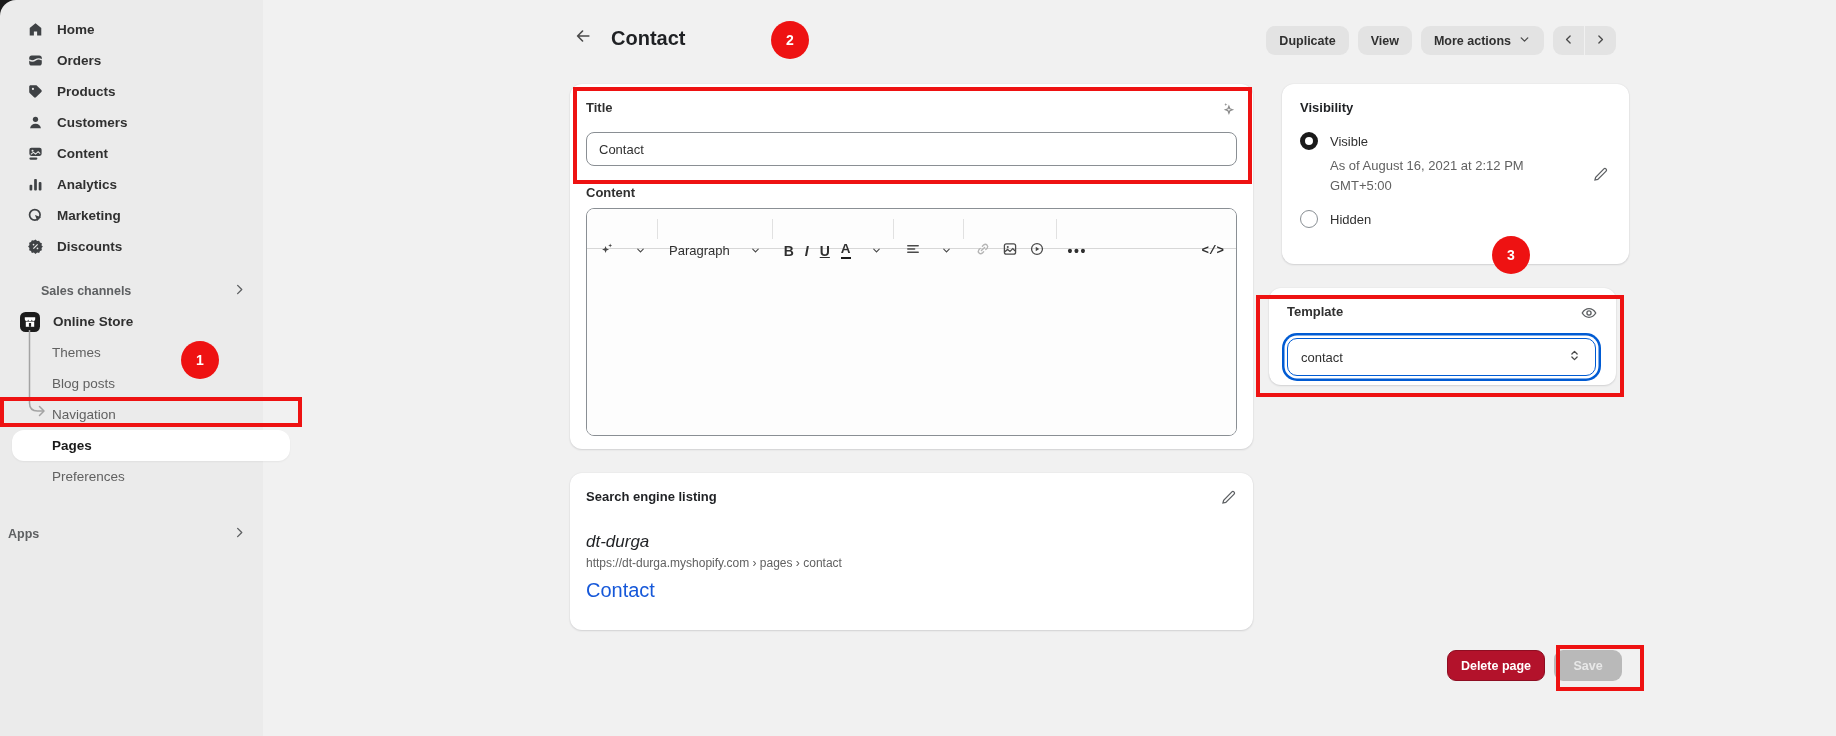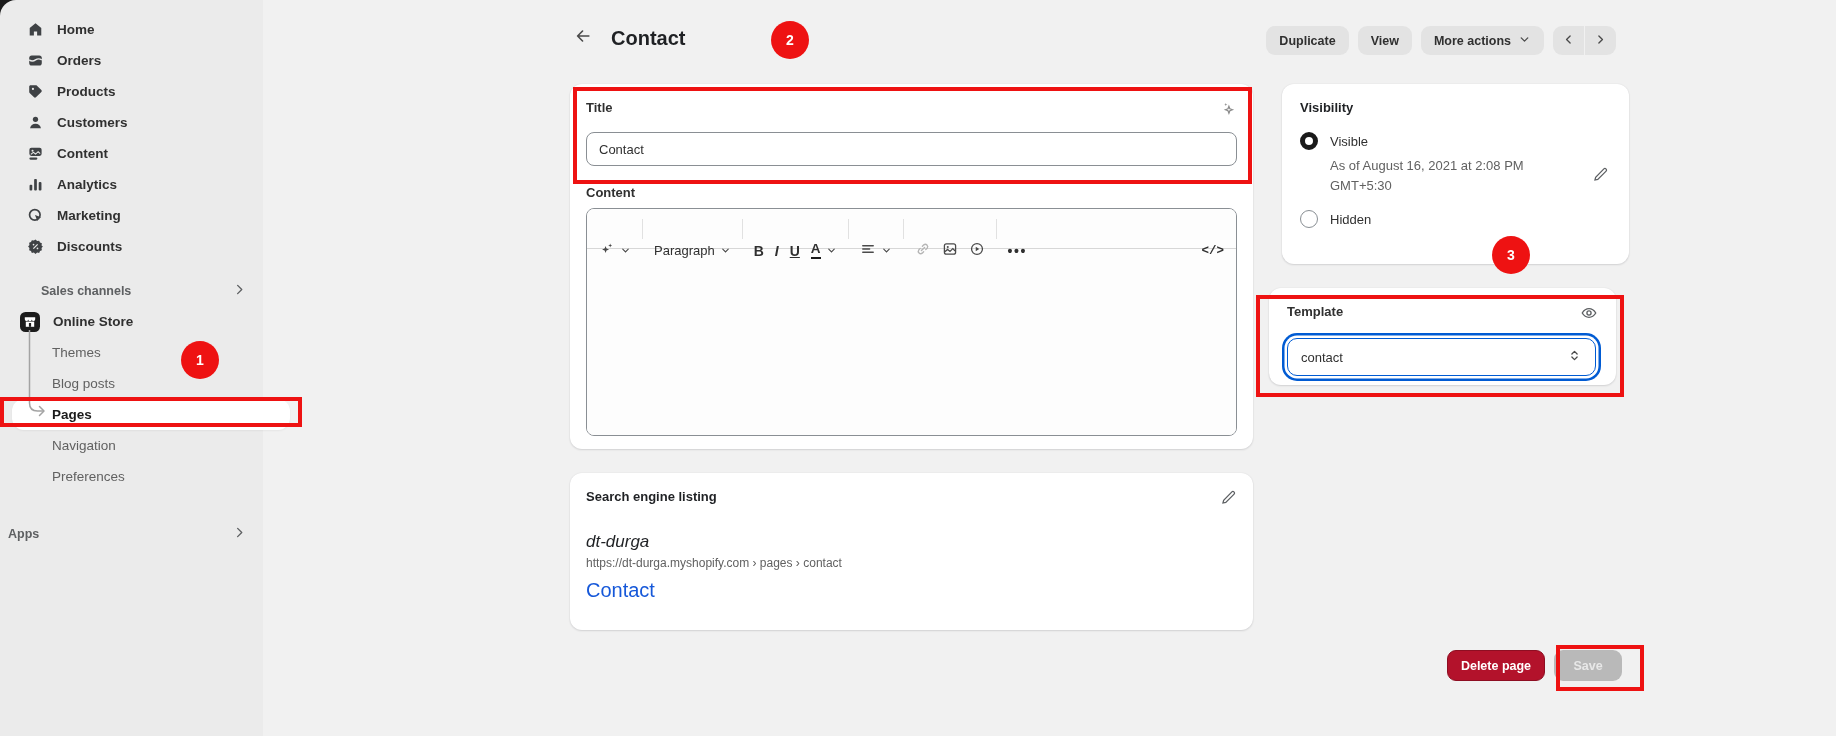--- a/index.html
+++ b/index.html
@@ -74,21 +74,21 @@
     margin-top:11px; width:651px; height:34px; border:1px solid #8a8f94; border-radius:8px;
     padding:0 12px; font-family:inherit; font-size:13px; color:#303030; background:#fff; outline:none;
   }
   .content-label { margin-top:19px; }
   .editor { margin-top:8px; width:651px; height:228px; border:1px solid #8a8f94; border-radius:8px; background:#fdfdfd; overflow:hidden; }
   .toolbar {
     height:40px; display:flex; align-items:center; padding:0 12px; gap:11px;
     border-bottom:1px solid #d7d7d7; background:#fdfdfd;
   }
   .tb-sep { width:1px; height:20px; background:#e1e1e1; flex:0 0 1px; }
-  .tb-btn { display:inline-flex; align-items:center; gap:5px; cursor:pointer; color:#303030;margin-top:44px; }
+  .tb-btn { display:inline-flex; align-items:center; gap:20px; cursor:pointer; color:#303030;margin-top:44px; }
   .tb-btn svg { width:16px; height:16px; }
   .tb-btn .caret svg { width:11px; height:11px; }
   .tb-bold { font-weight:800; font-size:14px; }
   .tb-italic { font-style:italic; font-size:14px; font-weight:600; }
   .tb-underline { text-decoration:underline; font-size:14px; font-weight:600; }
   .tb-color { font-size:13.5px; font-weight:650; border-bottom:2.5px solid #1a1a1a; line-height:1.05; }
   .tb-paragraph { font-size:13px; font-weight:500; }
   .tb-more { font-size:14px; font-weight:800; letter-spacing:1.5px; }
   .tb-code { margin-left:auto; font-size:12.5px; font-weight:700; font-family:"Liberation Mono","DejaVu Sans Mono",monospace; }
   .editor-body { height:188px; background:#fdfdfd; cursor:text; }
@@ -251,25 +251,25 @@
         </span>
       <span>Online Store</span>
     </div>
 
     <div class="sub-item">
       <span>Themes</span>
     </div>
     <div class="sub-item">
       <span>Blog posts</span>
     </div>
+    <div class="sub-item">
+      <span>Navigation</span>
+    </div>
     <div class="sub-item selected-pill">
       <span>Pages</span>
-    </div>
-    <div class="sub-item">
-      <span>Navigation</span>
     </div>
     <div class="sub-item">
       <span>Preferences</span>
     </div>
 
     <div class="section-row apps">
       <span>Apps</span>
       <span class="chev-r"><svg viewBox="0 0 20 20" fill="none" stroke="#5e6062" stroke-width="1.8" stroke-linecap="round" stroke-linejoin="round">
             <path d="m7.5 4.5 5.5 5.5-5.5 5.5"></path>
           </svg></span>
@@ -404,21 +404,21 @@
     <div class="seo-url">https://dt-durga.myshopify.com › pages › contact</div>
     <div class="seo-link">Contact</div>
   </section>
 
   <section class="card card-vis">
     <div class="card-heading">Visibility</div>
     <div class="radio-row">
       <span class="radio on"></span>
       <span class="radio-label">Visible</span>
     </div>
-    <div class="vis-note">As of August 16, 2021 at 2:08 PM GMT+5:30</div>
+    <div class="vis-note">As of August 16, 2021 at 2:12 PM GMT+5:00</div>
     <span class="vis-pencil pencil-ic"><svg viewBox="0 0 20 20" fill="none" stroke="#5c5f62" stroke-width="1.5">
           <path d="m3.5 16.5.8-3.3L14 3.4a1.6 1.6 0 0 1 2.3 0l.3.3a1.6 1.6 0 0 1 0 2.3L6.8 15.8Z"></path>
         </svg></span>
     <div class="radio-row hidden-row">
       <span class="radio off"></span>
       <span class="radio-label">Hidden</span>
     </div>
   </section>
 
   <section class="card card-tpl">

